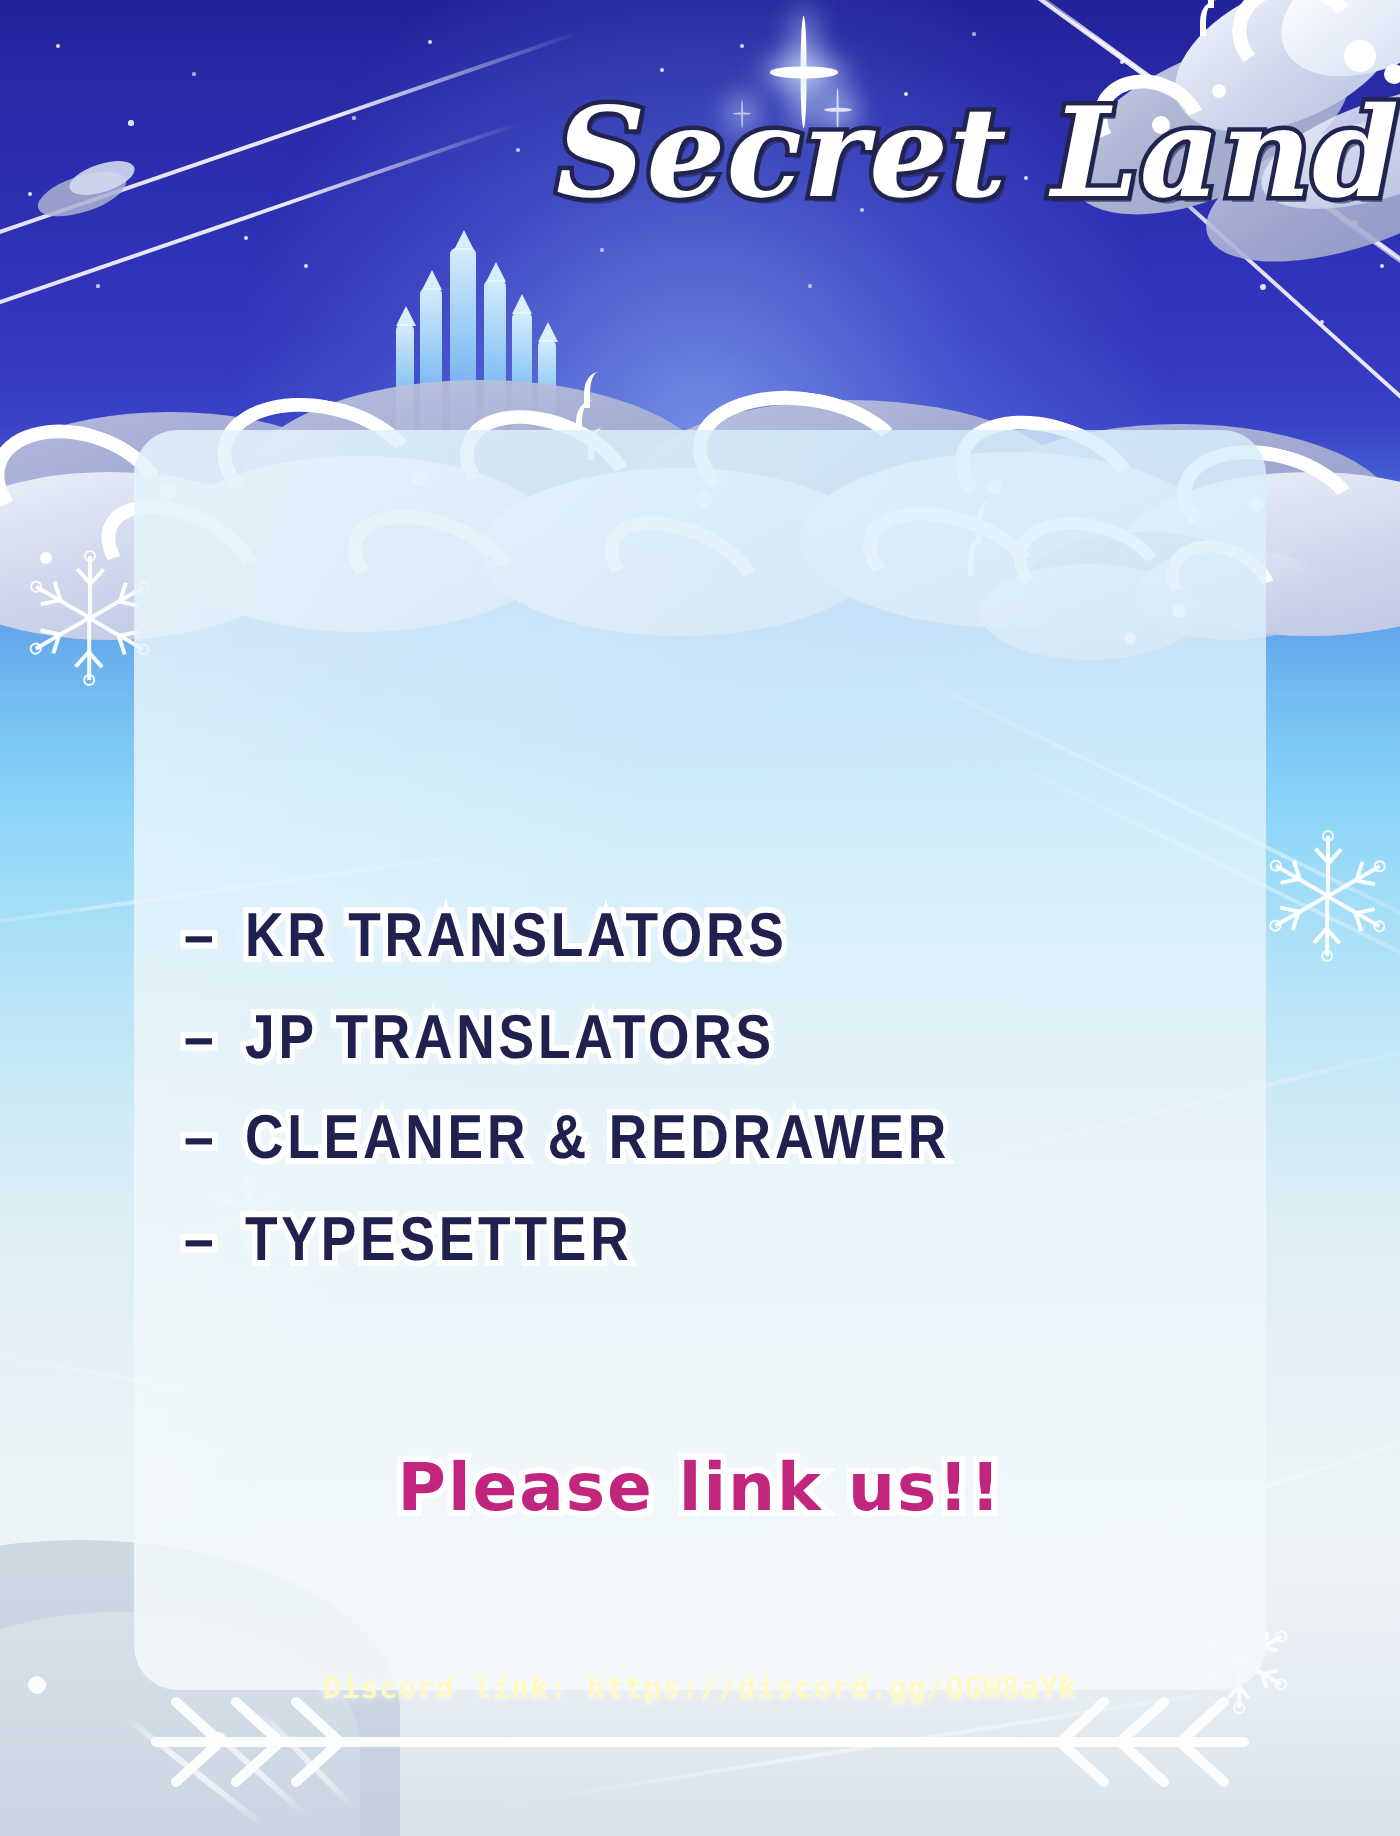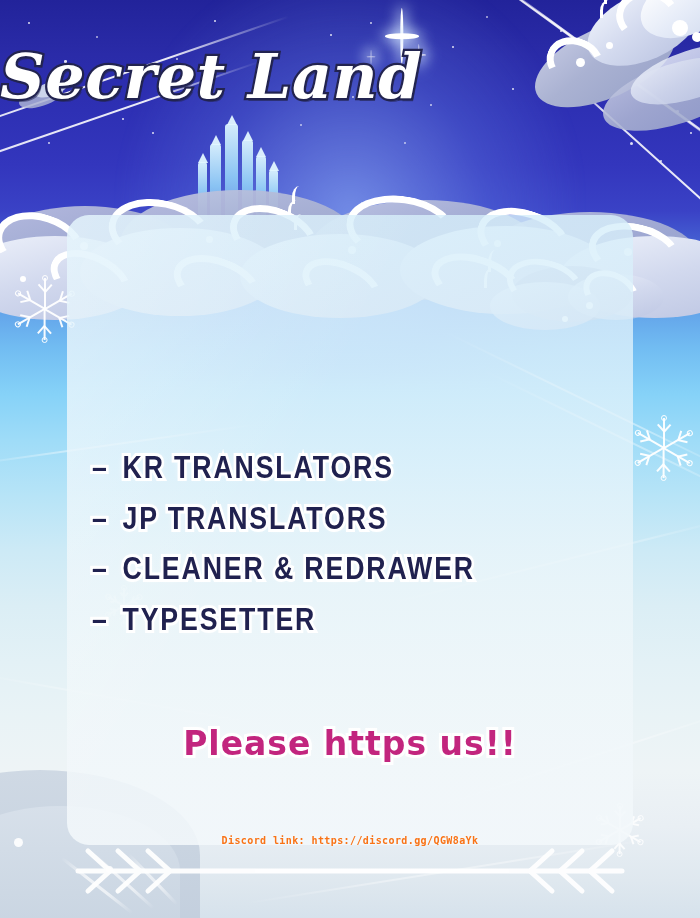--- a/index.html
+++ b/index.html
@@ -217,21 +217,21 @@
     background: linear-gradient(118deg, rgba(255,255,255,0.28) 0%, rgba(255,255,255,0) 40%);
     pointer-events: none;
   }
 
   
   .title {
     position: absolute;
     left: 0;
     right: 0;
     top: 48px;
-    text-align: left;
+    text-align: right;
     font-family: "DejaVu Serif", serif;
     font-style: italic;
     font-weight: 700;
     font-size: 62px;
     line-height: 0.95;
     color: #ffffff;
     letter-spacing: 0.5px;
     -webkit-text-stroke: 4.5px #232450;
     paint-order: stroke fill;
     text-shadow:
@@ -310,23 +310,23 @@
     text-shadow: 0 0 7px rgba(255,255,255,0.9);
   }
 
   .discord {
     position: absolute;
     left: 0; right: 0;
     top: 835px;
     text-align: center;
     font-family: "DejaVu Sans Mono", monospace;
     font-weight: 700;
-    font-size: 10px;
+    font-size: 15px;
     letter-spacing: 0.4px;
-    color: #f97316;
+    color: #fef9c3;
     text-shadow: 0 0 5px rgba(255,255,255,0.95);
   }
 
   
   .arrow-wrap { position: absolute; left: 0; right: 0; bottom: 22px; height: 50px; }
 </style>
 </head>
 <body>
 
 <div class="poster">
@@ -581,21 +581,21 @@
     <div class="need-row">
       <span class="need-dash">–</span>
       <span>CLEANER &amp; REDRAWER</span>
     </div>
     <div class="need-row">
       <span class="need-dash">–</span>
       <span>TYPESETTER</span>
     </div>
   </div>
 
-  <div class="join">Please https us!!</div>
+  <div class="join">Please link us!!</div>
   <div class="discord">Discord link: https://discord.gg/QGW8aYk</div>
 
   <div class="arrow-wrap">
     <svg viewBox="0 0 700 50" width="700" height="50">
       <g stroke="#ffffff" stroke-width="5" stroke-linecap="round" fill="none" opacity="0.95">
         <line x1="78" y1="25" x2="622" y2="25"></line>
         <polyline points="148,5 170,25 148,45"></polyline>
         <polyline points="118,5 140,25 118,45"></polyline>
         <polyline points="88,5 110,25 88,45"></polyline>
         <polyline points="552,5 530,25 552,45"></polyline>

